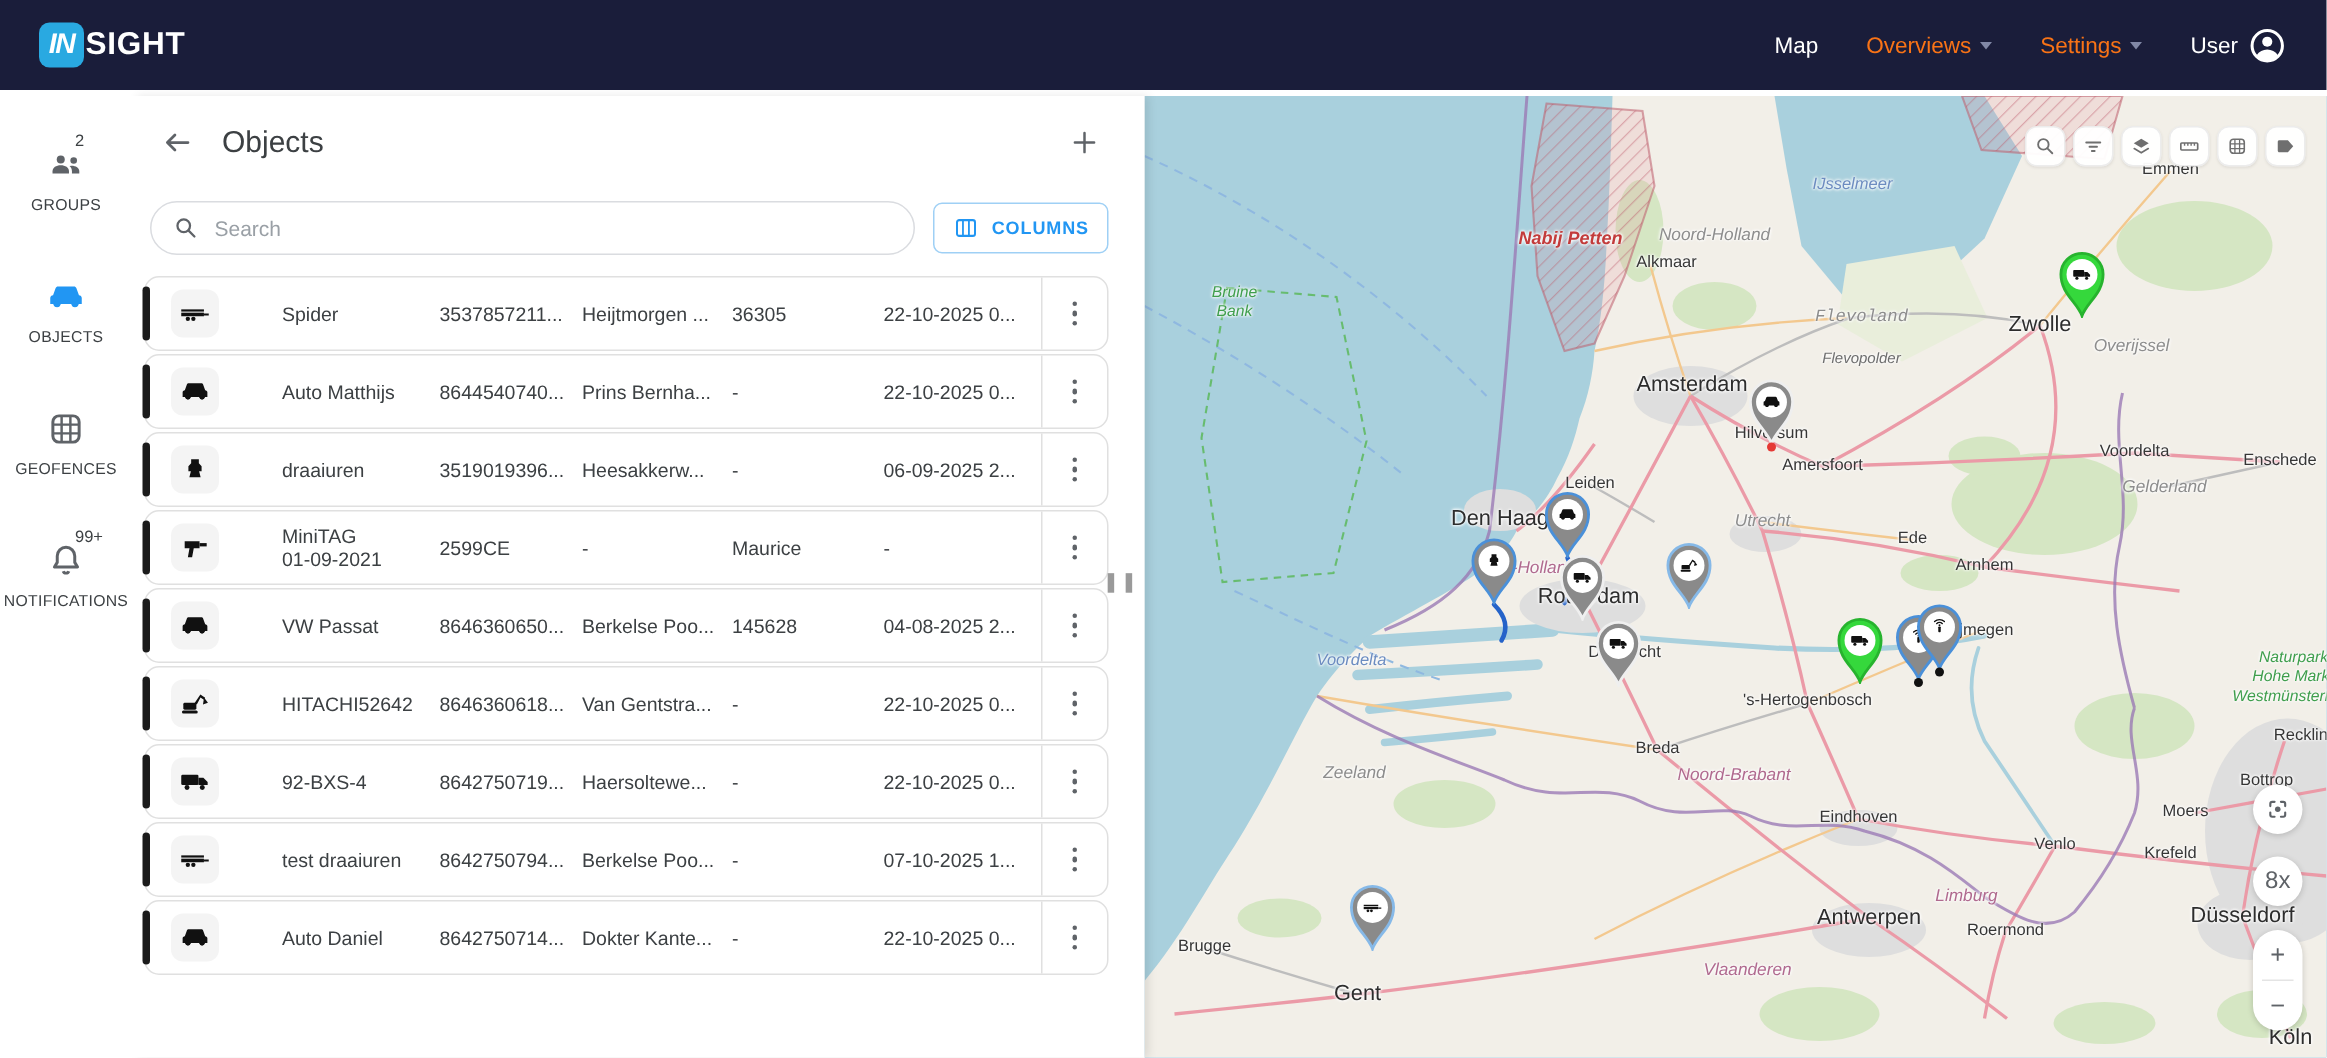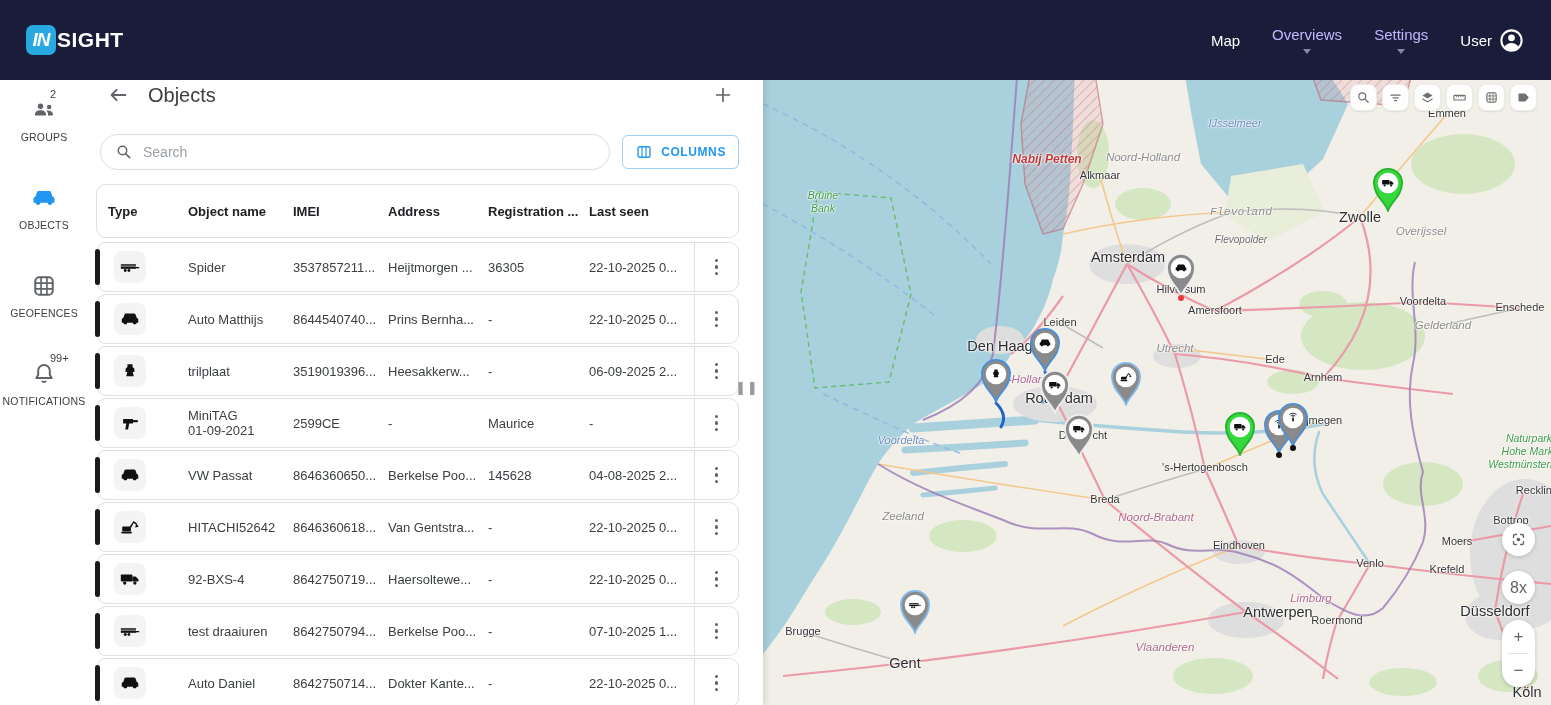--- a/index.html
+++ b/index.html
@@ -1,30 +1,30 @@
 <!DOCTYPE html>
 <html><head>
 <meta charset="utf-8">
 <style>
   * { margin:0; padding:0; box-sizing:border-box; }
   html,body { width:1551px; height:705px; overflow:hidden; background:#fff;
     font-family:"Liberation Sans","DejaVu Sans",sans-serif; }
 
   
-  .navbar { position:absolute; left:0; top:0; width:1551px; height:80px;
+  .navbar { position:absolute; left:0; top:0; width:1551px; height:60px;
     background:#1a1d3a; display:flex; align-items:center; justify-content:space-between;
     padding:17px 26px; z-index:50; }
   .logo { display:flex; align-items:center; gap:1px; }
   .logo-badge { width:30px; height:30px; background:#29a9e1; border-radius:7px;
     color:#fff; font-weight:bold; font-style:italic; font-size:19px;
     display:flex; align-items:center; justify-content:center; letter-spacing:-1px; }
   .logo-text { color:#fff; font-weight:bold; font-size:21px; letter-spacing:0.5px; }
   .nav-right { display:flex; align-items:center; gap:32px; }
   .nav-item { font-size:15px; color:#fff; cursor:pointer; display:flex; align-items:center; gap:6px; }
-  .nav-item.muted { color:#c4b5fd;flex-direction:column; }
+  .nav-item.muted { color:#f97316; }
   .caret { width:0; height:0; border-left:4px solid transparent; border-right:4px solid transparent;
     border-top:5px solid #8188a6; display:inline-block; }
   .avatar-svg { width:27px; height:27px; color:#fff; }
 
   
   .rail { position:absolute; left:0; top:64px; width:88px; height:641px; background:#fff;
     padding-top:22px; z-index:30; }
   .rail-item { height:88px; display:flex; flex-direction:column; align-items:center;
     justify-content:flex-start; cursor:pointer; padding-top:10px; }
   .rail-icon-wrap { position:relative; width:28px; height:28px; color:#5f6368; }
@@ -276,28 +276,20 @@
     <button class="columns-btn">
       <svg viewBox="0 0 24 24">
         <rect fill="none" stroke="currentColor" stroke-width="1.8" x="4" y="5" width="16" height="14" rx="2"></rect>
         <path stroke="currentColor" stroke-width="1.6" d="M9.3 5v14M14.6 5v14"></path>
       </svg>
       <span>COLUMNS</span>
     </button>
   </div>
 
   <div class="table-wrap">
-    <div class="thead-card" id="thead">
-        <span class="th">Type</span>
-        <span class="th">Object name</span>
-        <span class="th">IMEI</span>
-        <span class="th">Address</span>
-        <span class="th">Registration ...</span>
-        <span class="th">Last seen</span>
-      </div>
     <div id="rows">
   <div class="row-card">
     <span class="left-bar"></span>
     <span class="type-chip">
       <svg viewBox="0 0 24 24">
               <use href="#i-trailer"></use>
             </svg>
     </span>
     <span class="cell c-name">Spider</span>
     <span class="cell c-imei">3537857211...</span>
@@ -334,21 +326,21 @@
     </span>
   </div>
 
   <div class="row-card">
     <span class="left-bar"></span>
     <span class="type-chip">
       <svg viewBox="0 0 24 24">
               <use href="#i-compactor"></use>
             </svg>
     </span>
-    <span class="cell c-name">trilplaat</span>
+    <span class="cell c-name">draaiuren</span>
     <span class="cell c-imei">3519019396...</span>
     <span class="cell c-addr">Heesakkerw...</span>
     <span class="cell c-reg">-</span>
     <span class="cell c-seen">06-09-2025 2...</span>
     <span class="menu-cell">
       <span class="dots">
               <i></i>
               <i></i>
               <i></i>
             </span>
@@ -600,21 +592,21 @@
       <path d="M233,339 q12,12 5,24"></path>
     </g>
   </svg>
 
   <div id="map-labels">
       <span class="map-label ml-red" style="left: 284px; top: 95px;">Nabij Petten</span>
       <span class="map-label ml-green" style="left: 60px; top: 138px;">Bruine
 Bank</span>
       <span class="map-label ml-water" style="left: 472px; top: 60px;">IJsselmeer</span>
       <span class="map-label ml-region" style="left: 380px; top: 93px;">Noord-Holland</span>
-      <span class="map-label ml-city" style="left: 337px; top: 112px;">Alkmaar</span>
+      <span class="map-label ml-city" style="left: 348px; top: 112px;">Alkmaar</span>
       <span class="map-label ml-city" style="left: 684px; top: 50px;">Emmen</span>
       <span class="map-label ml-city-lg" style="left: 365px; top: 193px;">Amsterdam</span>
       <span class="map-label ml-region" style="left: 478px; top: 148px; font-family: Liberation Mono, monospace;">Flevoland</span>
       <span class="map-label ml-region-sm" style="left: 478px; top: 176px;">Flevopolder</span>
       <span class="map-label ml-city-lg" style="left: 597px; top: 153px;">Zwolle</span>
       <span class="map-label ml-region" style="left: 658px; top: 167px;">Overijssel</span>
       <span class="map-label ml-city" style="left: 418px; top: 226px;">Hilversum</span>
       <span class="map-label ml-city" style="left: 452px; top: 247px;">Amersfoort</span>
       <span class="map-label ml-city" style="left: 660px; top: 238px;">Voordelta</span>
       <span class="map-label ml-region" style="left: 680px; top: 261px;">Gelderland</span>
@@ -637,21 +629,21 @@
       <span class="map-label ml-city" style="left: 607px; top: 500px;">Venlo</span>
       <span class="map-label ml-region-pink" style="left: 548px; top: 534px;">Limburg</span>
       <span class="map-label ml-city" style="left: 574px; top: 557px;">Roermond</span>
       <span class="map-label ml-city" style="left: 694px; top: 478px;">Moers</span>
       <span class="map-label ml-city" style="left: 684px; top: 506px;">Krefeld</span>
       <span class="map-label ml-city" style="left: 748px; top: 457px;">Bottrop</span>
       <span class="map-label ml-city-lg" style="left: 732px; top: 547px;">Düsseldorf</span>
       <span class="map-label ml-city-lg" style="left: 764px; top: 628px;">Köln</span>
       <span class="map-label ml-city" style="left: 40px; top: 568px;">Brugge</span>
       <span class="map-label ml-city-lg" style="left: 142px; top: 599px;">Gent</span>
-      <span class="map-label ml-city-lg" style="left: 483px; top: 548px; margin-left: 32px;">Antwerpen</span>
+      <span class="map-label ml-city-lg" style="left: 483px; top: 548px;">Antwerpen</span>
       <span class="map-label ml-region-pink" style="left: 402px; top: 583px;">Vlaanderen</span>
       <span class="map-label ml-green" style="left: 766px; top: 388px;">Naturpark
 Hohe Mark-
 Westmünsterland</span>
       <span class="map-label ml-city" style="left: 792px; top: 427px;">Recklinghausen</span>
     </div>
   <div id="map-markers">
       <div class="pin" style="left: 625px; top: 148px;">
         <svg viewBox="0 0 36 48">
           <path d="M18 46.5C14.6 36.8 3 30.6 3 16.9 3 8.7 9.7 2 18 2s15 6.7 15 14.9c0 13.7-11.6 19.9-15 29.6z" fill="#35d83c" stroke="#27b32e" stroke-width="2"></path>

